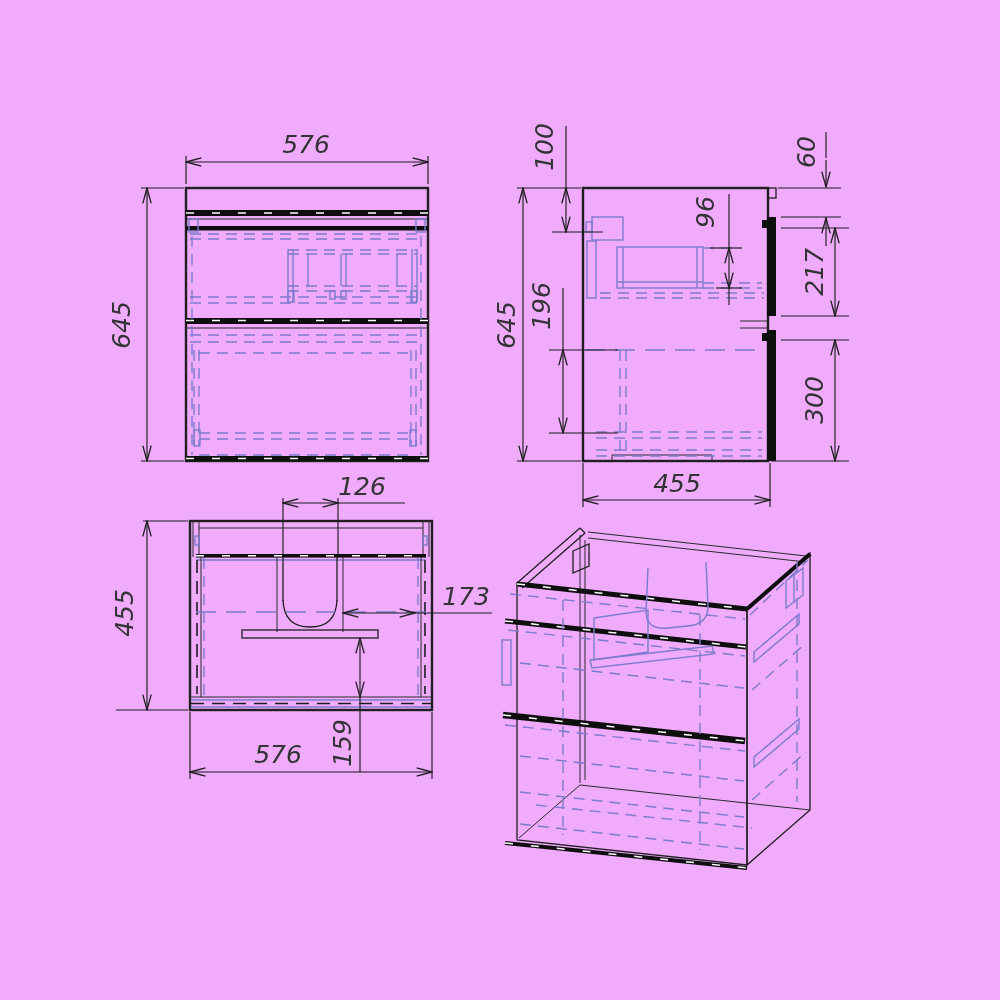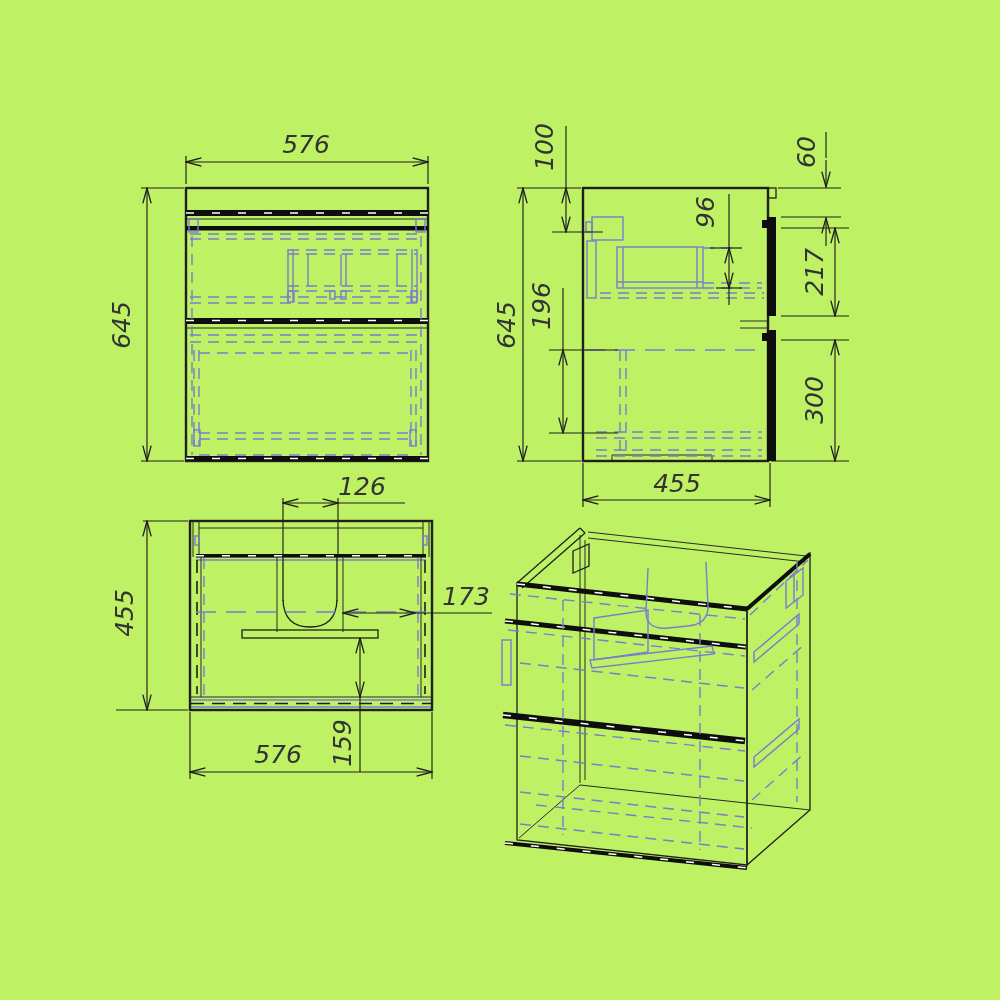--- a/index.html
+++ b/index.html
@@ -1,16 +1,16 @@
 <!DOCTYPE html>
 <html><head>
 <meta charset="utf-8">
 <style>
   html,body{margin:0;padding:0;background:#fff;}
-  #canvas{position:relative;width:1000px;height:1000px;background:#bef264;overflow:hidden;}
+  #canvas{position:relative;width:1000px;height:1000px;background:#f0abfc;overflow:hidden;}
   svg{position:absolute;left:0;top:0;}
   .ln2{fill:none;stroke:#1f1f1f;stroke-width:2.4;}
   .ln1{fill:none;stroke:#1f1f1f;stroke-width:1.3;}
   .lnt{fill:none;stroke:#2a2a2a;stroke-width:1;}
   .hv{fill:#0e0e0e;stroke:none;}
   .hl{fill:none;stroke:#0e0e0e;}
   .dimln{fill:none;stroke:#1f1f1f;stroke-width:1.15;}
   .bl{fill:none;stroke:#7c7cce;stroke-width:1.4;}
   .bld{fill:none;stroke:#7c7cce;stroke-width:1.4;stroke-dasharray:11 7;}
   .bldl{fill:none;stroke:#7c7cce;stroke-width:1.4;stroke-dasharray:20 10;}

